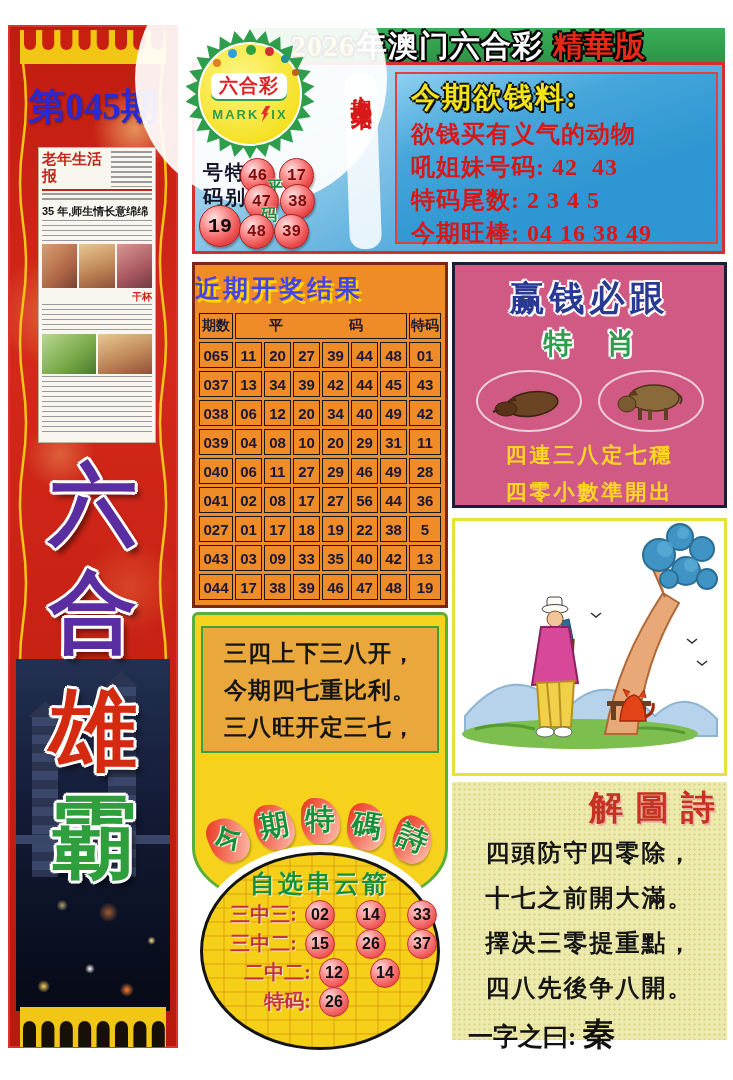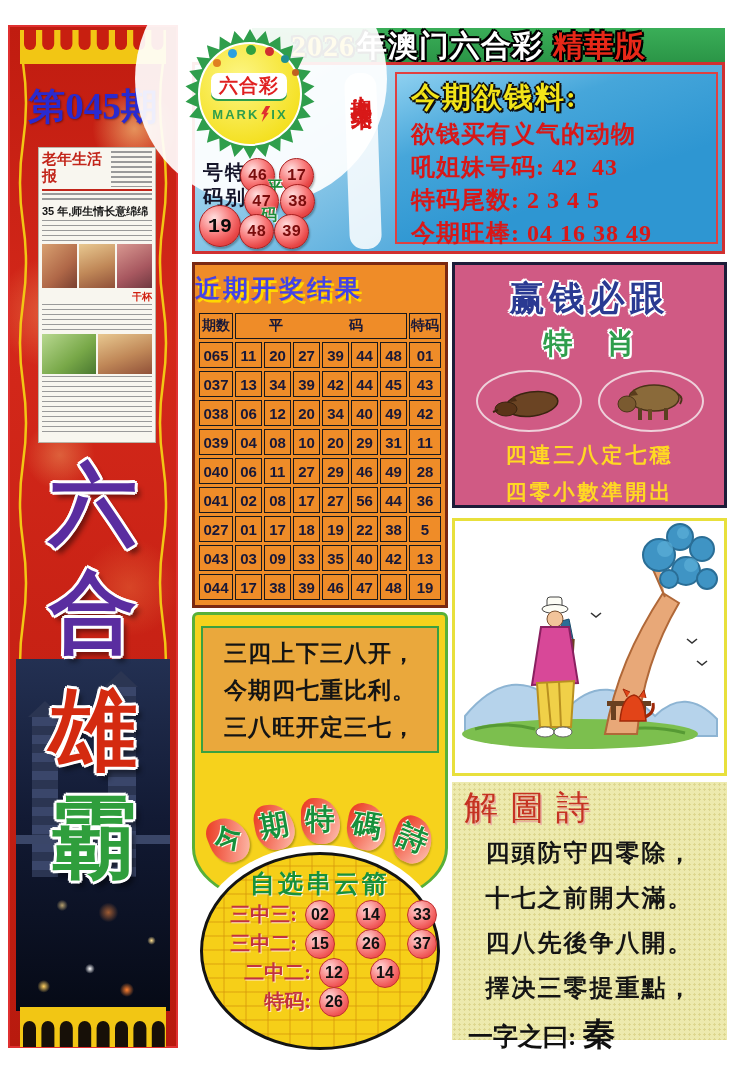--- a/index.html
+++ b/index.html
@@ -178,21 +178,21 @@
     font-family:"Liberation Serif",serif;}
 
   
   .picture-box{position:absolute;left:452px;top:518px;width:275px;height:258px;box-sizing:border-box;
     background:#fff;border:3px solid #e8e03c;}
 
   
   .map-box{position:absolute;left:452px;top:782px;width:275px;height:258px;box-sizing:border-box;
     background-color:#edeaae;
     background-image:radial-gradient(rgba(208,198,118,.55) 1px, transparent 1.2px);background-size:5px 5px;}
-  .map-title{text-align:left;font-size:34px;font-weight:400;color:#c53222;letter-spacing:12px;
+  .map-title{text-align:right;font-size:34px;font-weight:700;color:#c53222;letter-spacing:12px;
     padding-left:12px;margin-top:3px;font-family:"Liberation Serif",serif;text-shadow:1.5px 1.5px 0 #e8b0a0;}
   .map-line{font-size:24px;font-weight:bold;color:#151515;line-height:45px;text-align:center;
     letter-spacing:2px;font-family:"Liberation Serif",serif;}
   .map-final{font-size:25px;font-weight:900;color:#111;padding-left:16px;margin-top:1px;
     font-family:"Liberation Serif",serif;}
   .map-final b{font-size:33px;font-weight:900;margin-left:6px;}
 </style>
 </head>
 <body>
 
@@ -502,22 +502,22 @@
     <path d="M165 200 q2 -24 14 -26 q10 2 12 26 z" fill="#e24418" stroke="#a02808" stroke-width="1.5"></path>
     <path d="M172 176 l-4 -8 l7 3 M184 176 l5 -7 l2 8" fill="#e24418" stroke="#a02808"></path>
     <path d="M190 196 q10 -4 8 -14" stroke="#a02808" stroke-width="3" fill="none"></path>
   </svg>
 </div>
 
 <div class="map-box">
   <div class="map-title">解圖詩</div>
   <div class="map-line">四頭防守四零除，</div>
   <div class="map-line">十七之前開大滿。</div>
+  <div class="map-line">擇决三零提重點，</div>
   <div class="map-line">四八先後争八開。</div>
-  <div class="map-line">擇决三零提重點，</div>
   <div class="map-final">
     <span>一字之曰:</span><b>秦</b>
   </div>
 </div>
 
 <div class="yellow-box">
   <div class="inner-poem">
     <div class="poem-line">三四上下三八开，</div>
     <div class="poem-line">今期四七重比利。</div>
     <div class="poem-line">三八旺开定三七，</div>

